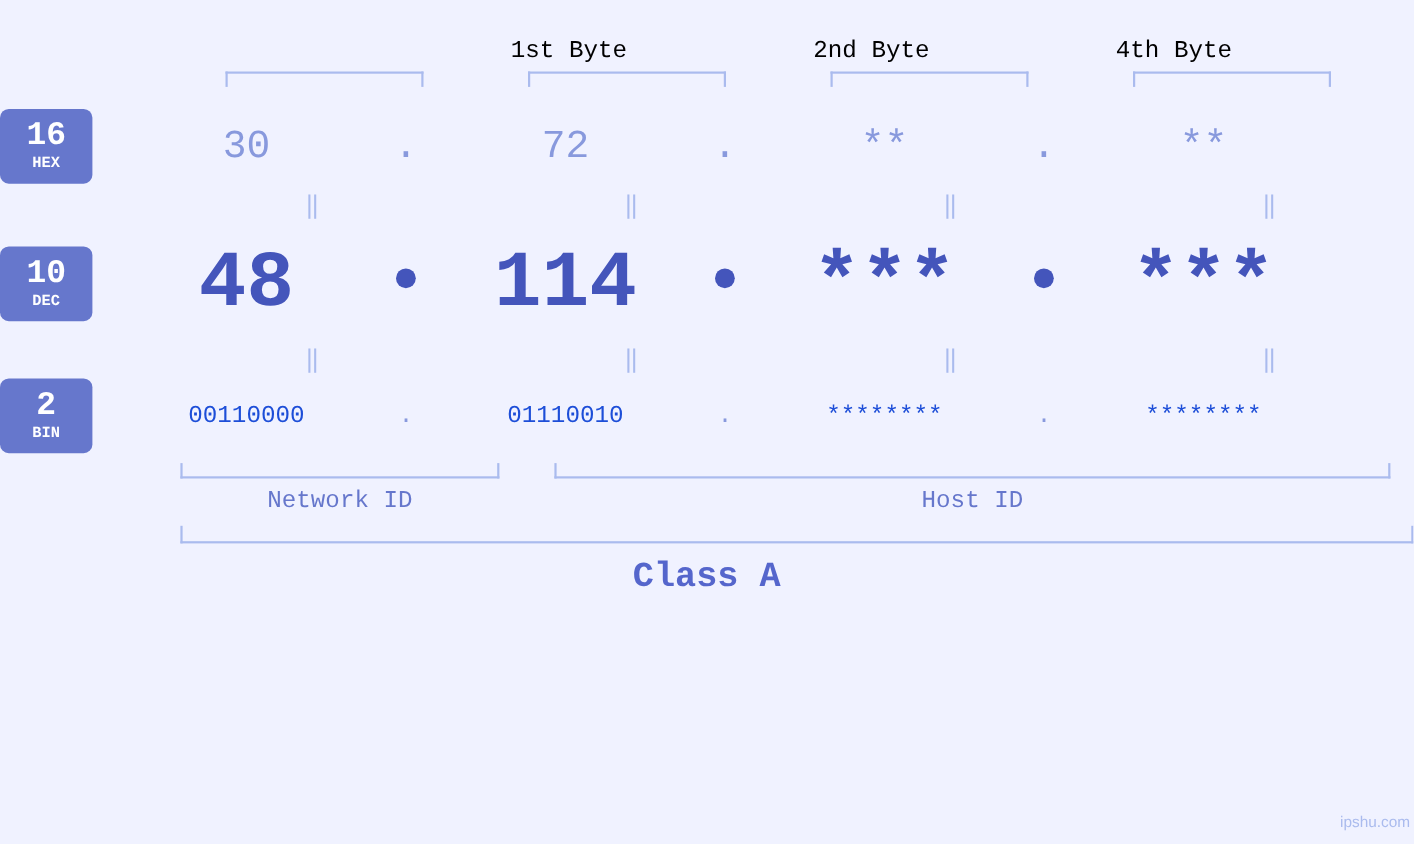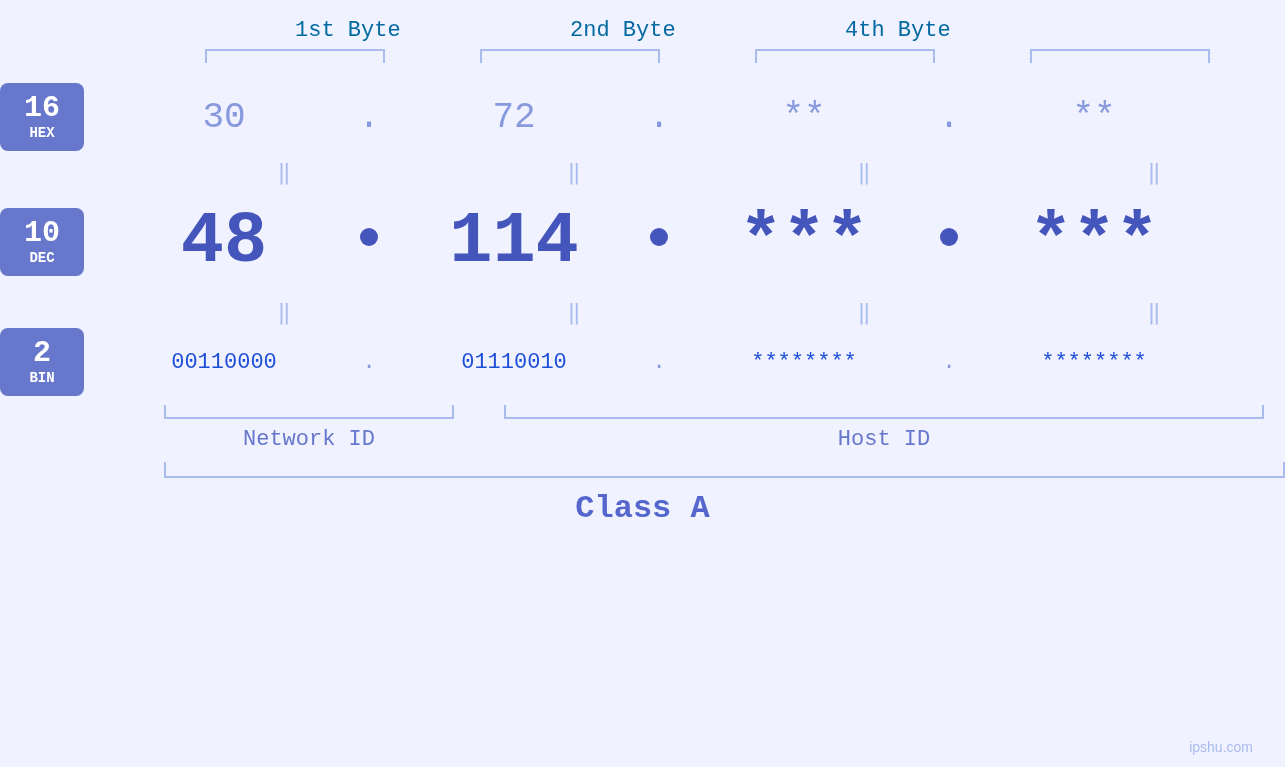--- a/index.html
+++ b/index.html
@@ -26,25 +26,26 @@
     .byte-headers {
       display: flex;
       justify-content: center;
       width: 100%;
       margin-top: 18px;
       padding-left: 130px;
     }
 
     .byte-label {
       width: 275px;
-      text-align: left;
-      color: #0369a1;
+      text-align: right;
+      color: #000000;
       font-size: 22px;
       font-family: 'Courier New', Courier, monospace;
       font-weight: normal;
+      margin-top: 16px;
     }
 
     
     .bracket-row {
       display: flex;
       justify-content: center;
       width: 100%;
       padding-left: 130px;
       margin-top: 6px;
     }
@@ -240,21 +241,21 @@
       color: #5566cc;
       font-size: 32px;
       font-family: 'Courier New', Courier, monospace;
       font-weight: bold;
     }
 
     
     .watermark {
       position: absolute;
       bottom: 12px;
-      right: 32px;
+      right: 3px;
       color: #aabbee;
       font-size: 14px;
       font-family: Arial, sans-serif;
     }
 
     .dec-row .value-cell {
       display: flex;
       align-items: center;
       justify-content: center;
     }

